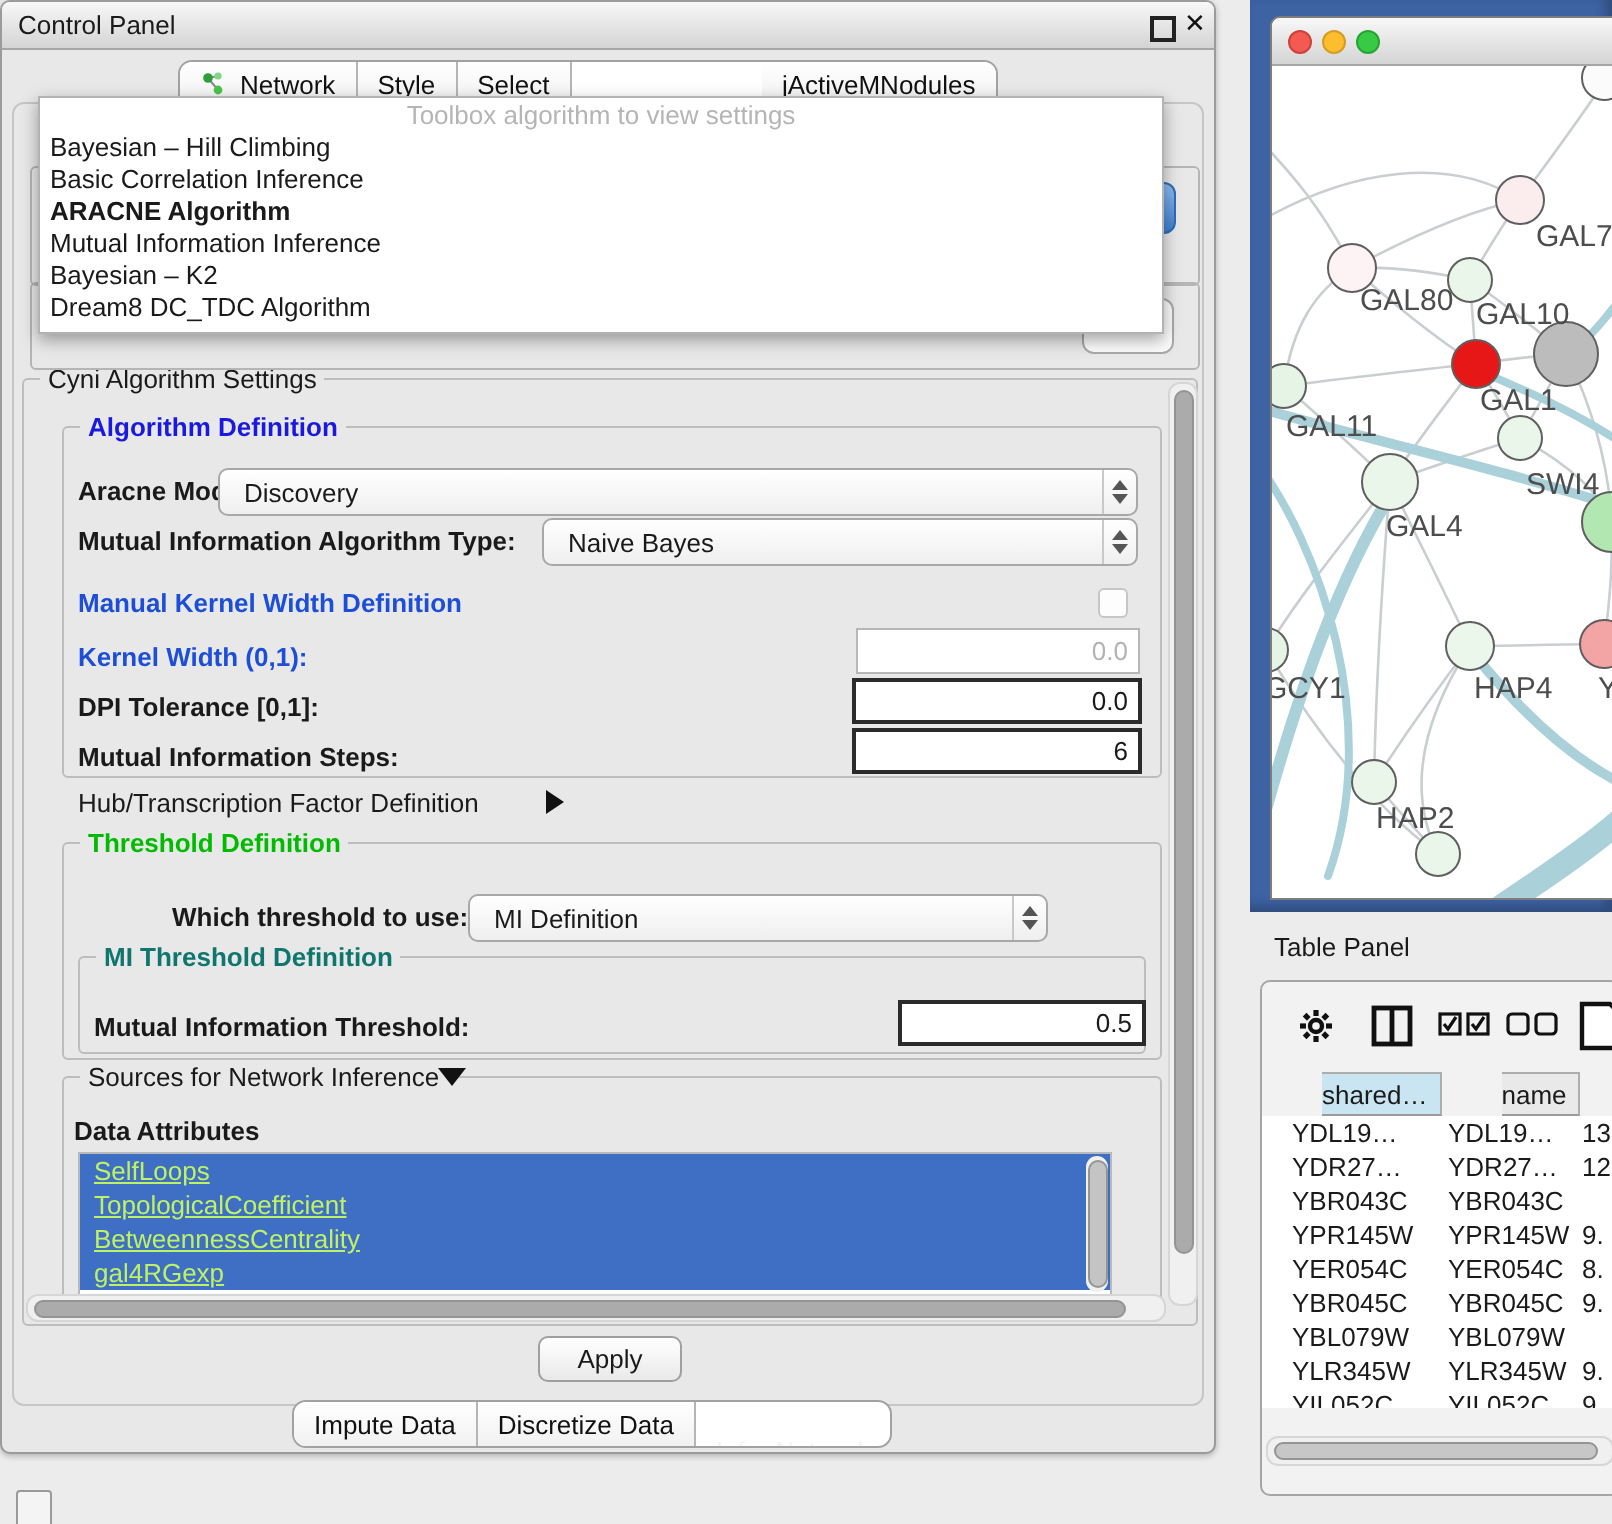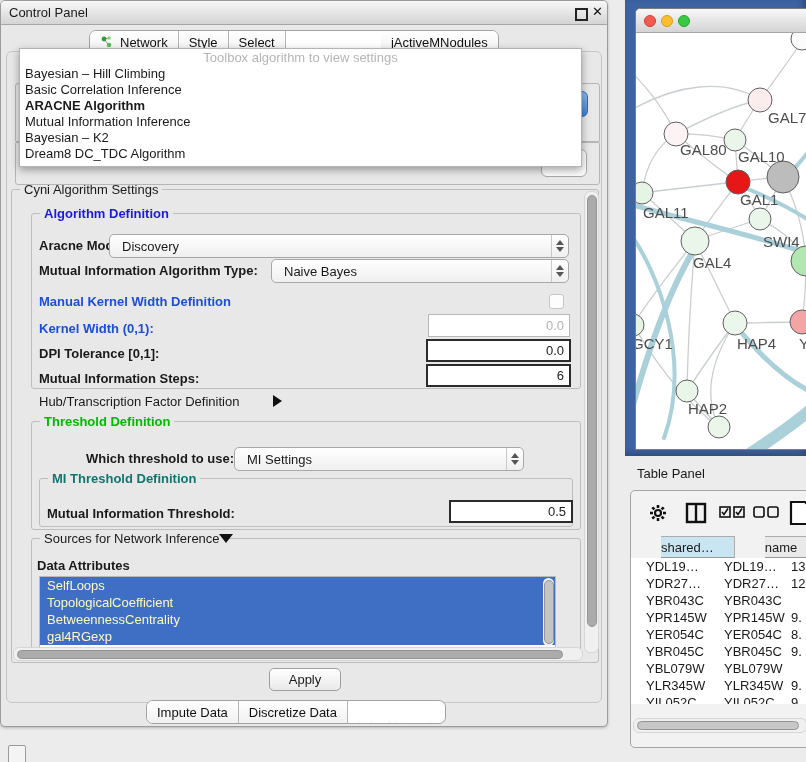--- a/index.html
+++ b/index.html
@@ -33,25 +33,25 @@
   .dislab{font-weight:bold;color:#1d4ed8;}
   
   .track{background:#f0f0f0;border:1px solid #d6d6d6;border-radius:6px;}
   .thumb{background:#ababab;border:1px solid #949494;border-radius:6px;}
   
   #popup{background:#fff;border:1px solid #b3b3b3;box-shadow:0 3px 8px rgba(0,0,0,.35);z-index:50;}
   .popup-item{height:16px;line-height:16px;padding-left:5px;}
   .popup-item.bold{font-weight:bold;}
   
   #attr-list{background:#fff;border:1px solid #b9b9b9;overflow:hidden;}
-  .attr-item{height:17px;line-height:17px;padding-left:7px;background:#3e6fc4;color:#fef9c3;}
+  .attr-item{height:17px;line-height:17px;padding-left:7px;background:#3e6fc4;color:#bef264;text-decoration:underline;}
   .btn{display:flex;align-items:center;justify-content:center;border:1px solid #9f9f9f;border-radius:5px;
        background:linear-gradient(#ffffff,#e9e9e9);}
   
-  .hcell{display:flex;align-items:center;justify-content:flex-end;padding-right:20px;box-sizing:border-box;
+  .hcell{display:flex;align-items:center;justify-content:flex-end;padding-right:6px;box-sizing:border-box;
          border-right:1px solid #adadad;border-top:1px solid #adadad;border-bottom:1px solid #9a9a9a;height:22px;margin-left:30px;}
   .hblue{background:#c9e5f2;}
   .hgray{background:#e9e9e9;}
   .trow{display:flex;height:17px;align-items:center;}
   .tcell{overflow:hidden;white-space:nowrap;}
   .tcell.c1{width:70px;margin-left:15px;}
   .tcell.c2{width:62px;margin-left:8px;}
   .tcell.c3{flex:1;margin-left:5px;}
   .light{width:12px;height:12px;border-radius:50%;margin-right:5px;box-sizing:border-box;}
   svg{display:block;}
@@ -143,21 +143,21 @@
   <div class="field" style="left:425px;top:363px;width:131px;height:19px;">6</div>
 
   <span class="abs" style="left:38px;top:393px;font-weight:500;">Hub/Transcription Factor Definition</span>
   <span class="abs" style="left:272px;top:394px;width:0;height:0;border-top:6px solid transparent;border-bottom:6px solid transparent;border-left:9px solid #111;"></span>
 
   <div class="groupbox" style="left:30px;top:420px;width:548px;height:107px;">
     <span class="gtitle" style="color:#00bb00;">Threshold Definition</span>
   </div>
   <span class="abs blab" style="left:85px;top:450px;">Which threshold to use:</span>
   <div class="combo" style="left:233px;top:446px;width:288px;">
-    <span class="cv">MI Settings</span>
+    <span class="cv">MI Definition</span>
     <span class="stepper">
         <span class="tri-up"></span>
         <span class="tri-dn"></span>
       </span>
   </div>
   <div class="groupbox" style="left:38px;top:477px;width:532px;height:47px;">
     <span class="gtitle" style="color:#0f766e;">MI Threshold Definition</span>
   </div>
   <span class="abs blab" style="left:46px;top:505px;">Mutual Information Threshold:</span>
   <div class="field" style="left:448px;top:499px;width:110px;height:19px;">0.5</div>

